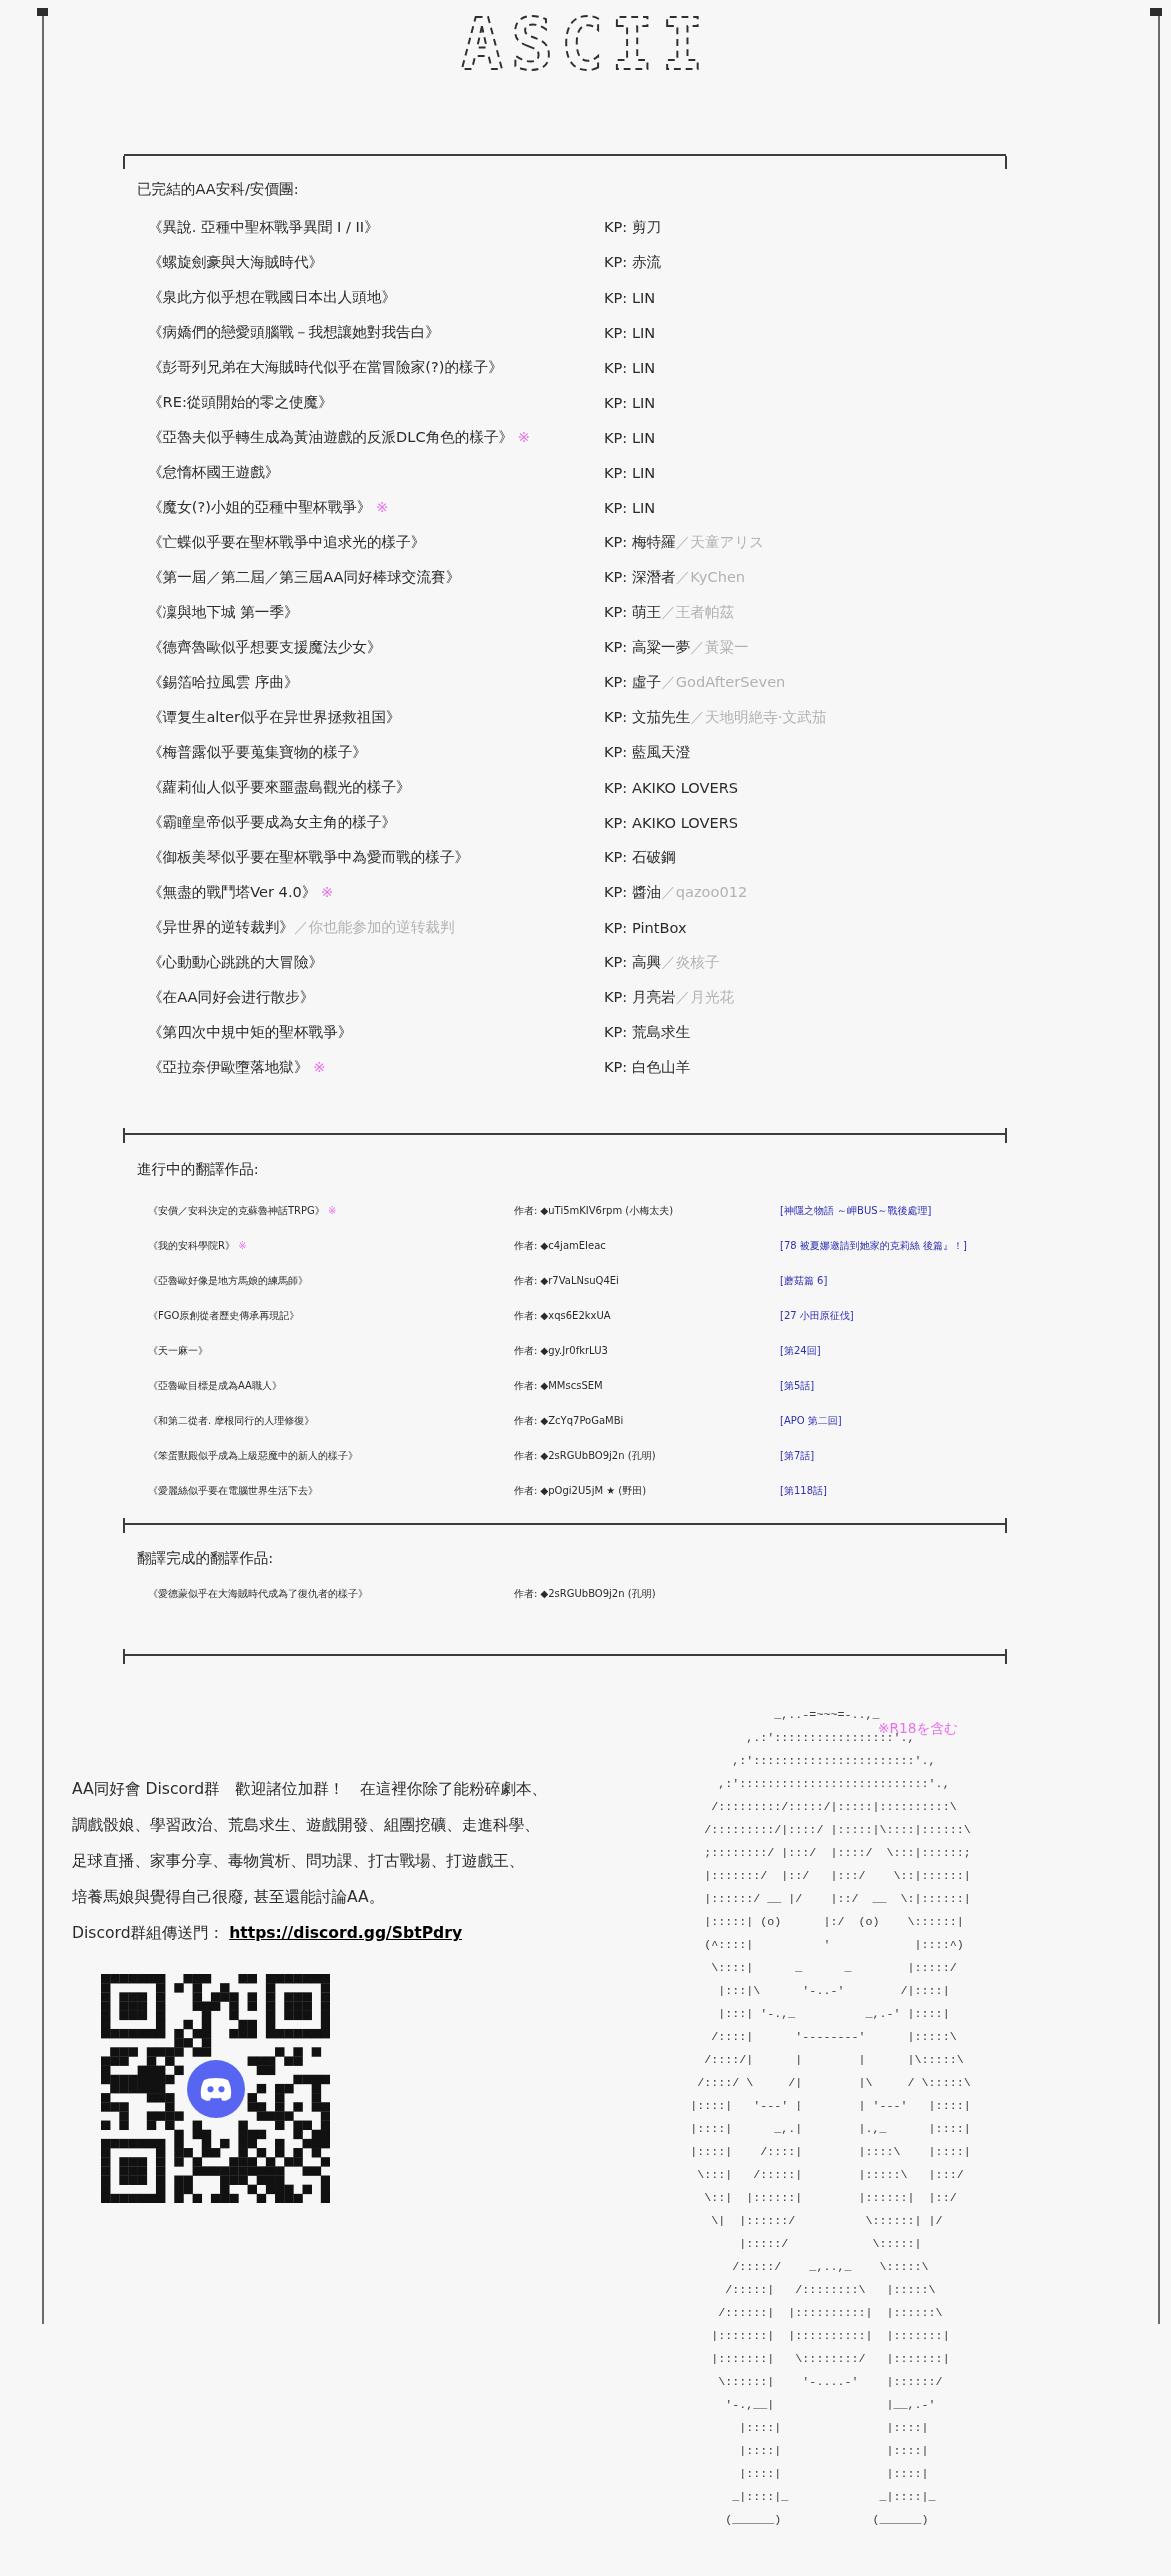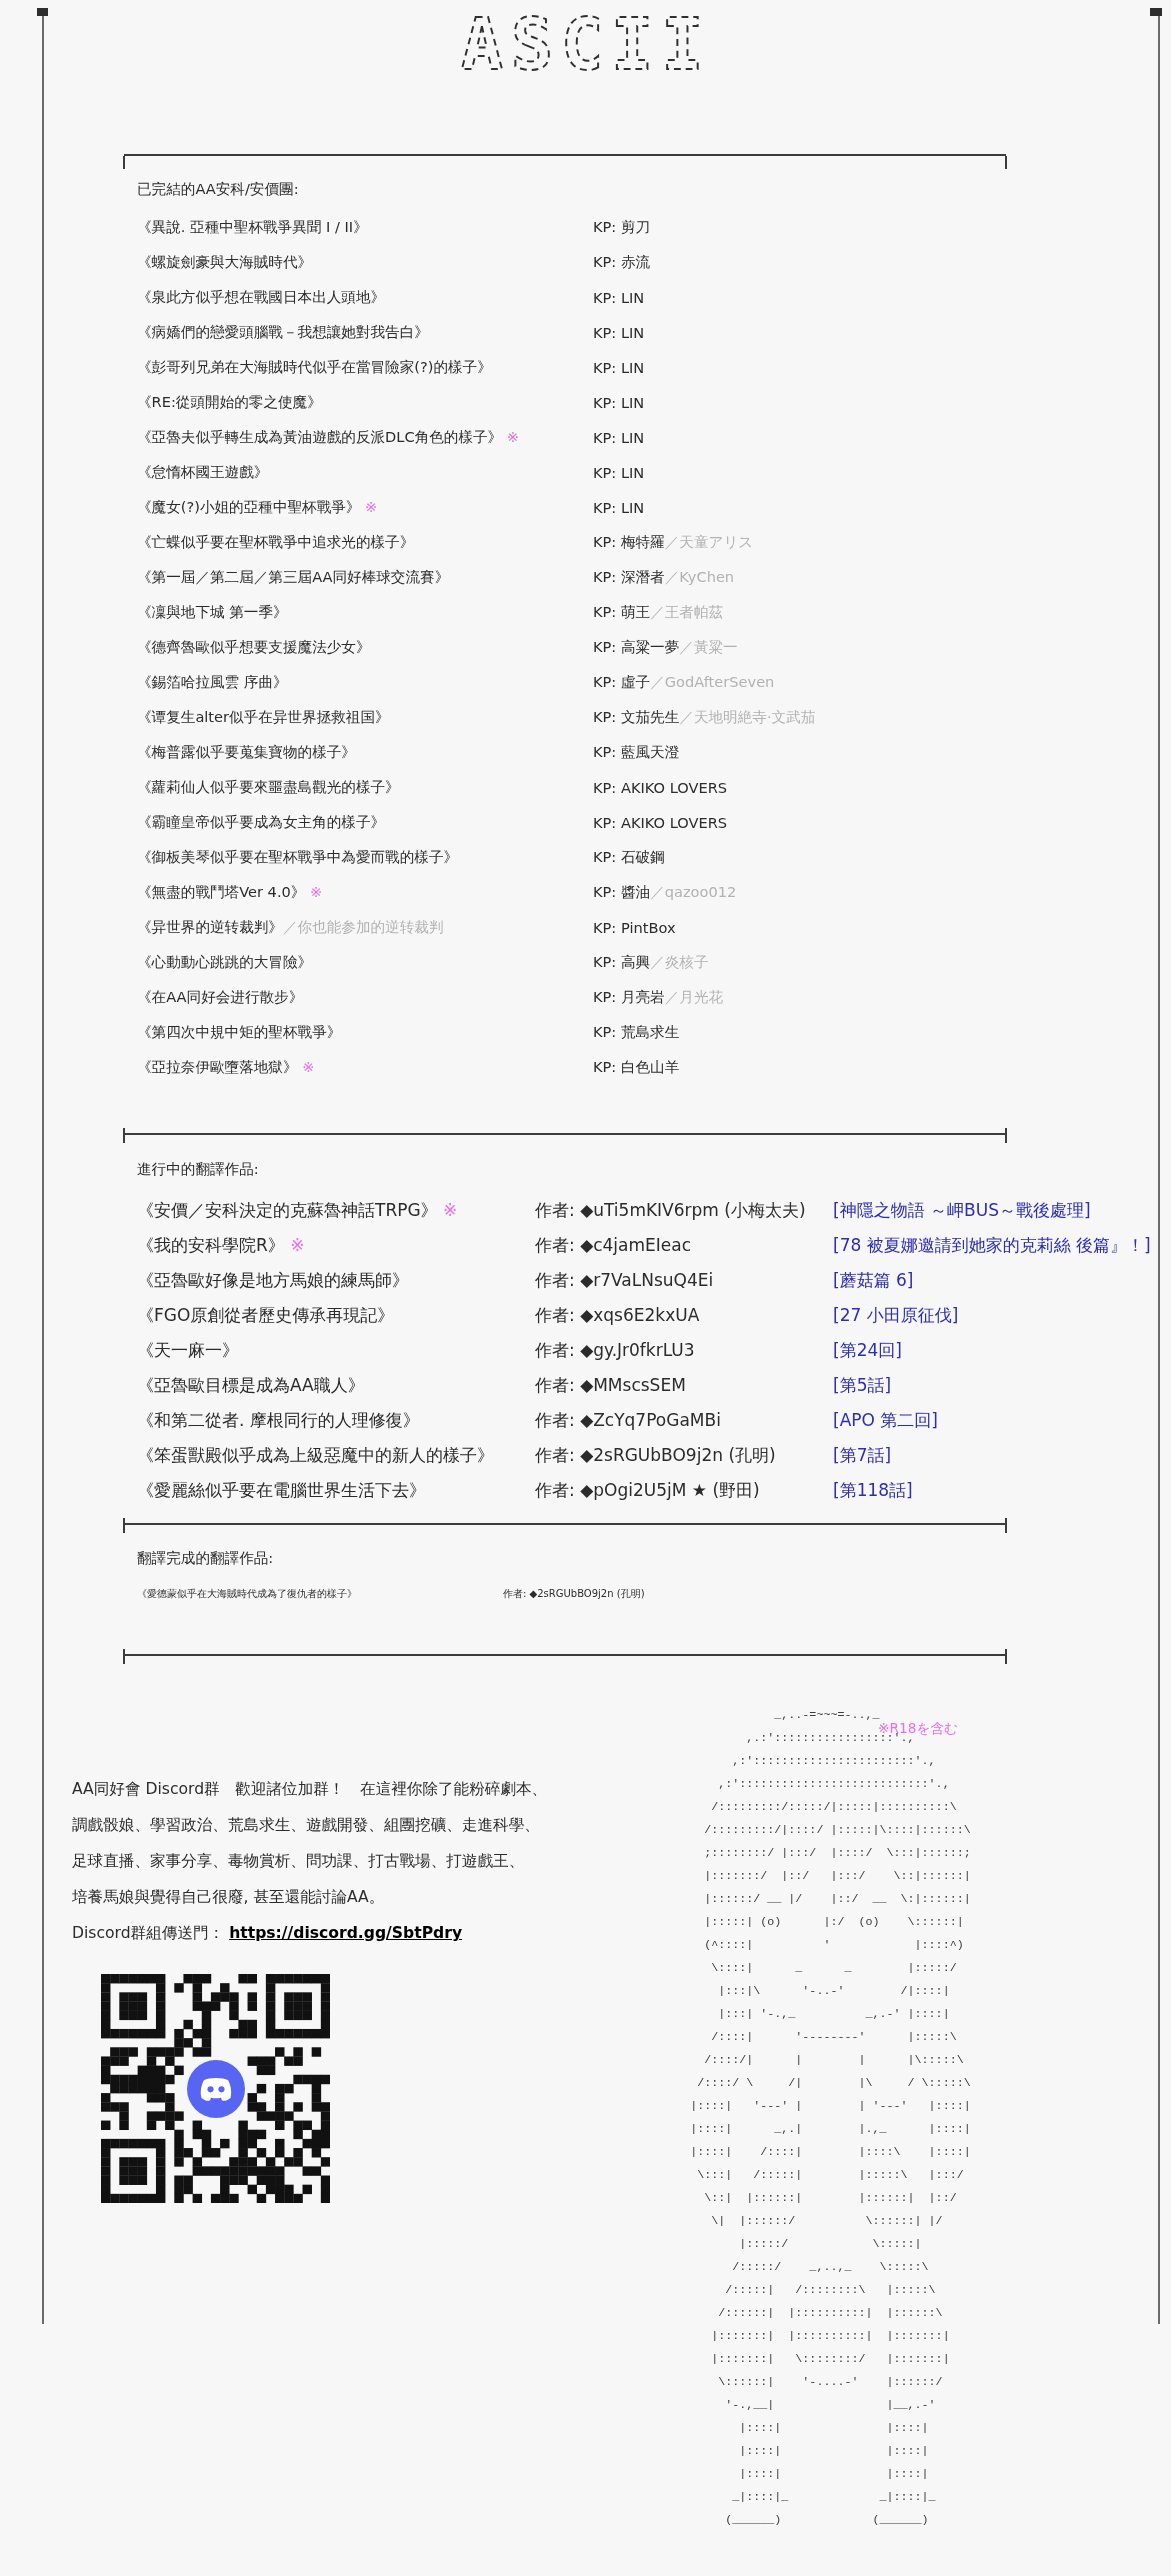--- a/index.html
+++ b/index.html
@@ -23,27 +23,27 @@
   .b1{top:154px;}
   .b1::before{left:-1px;top:0;height:12.7px;}
   .b1::after{right:-1px;top:0;height:12.7px;}
   .b2{top:1133px;}.b3{top:1523px;}.b4{top:1654px;}
   .b2::before,.b3::before,.b4::before{left:-1px;top:-6.8px;height:14.6px;}
   .b2::after,.b3::after,.b4::after{right:-1px;top:-6.8px;height:14.6px;}
 
   .sec-header{position:absolute;left:122px;font-size:14.6px;white-space:nowrap;}
   .h1{top:180px;}.h2{top:1160px;}.h3{top:1549px;}
 
-  .rows{position:absolute;left:122px;}
+  .rows{position:absolute;left:133px;}
   .rows-completed{top:210px;width:918px;}
   .rows-ongoing{top:1193px;width:976px;}
   .rows-finished{top:1576px;width:976px;}
 
   .c-row{display:grid;grid-template-columns:456px 1fr;height:35px;align-items:center;white-space:nowrap;font-size:14.6px;}
-  .o-row{display:grid;grid-template-columns:366px 266px 1fr;height:35px;align-items:center;white-space:nowrap;font-size:17px;gap:32px;}
+  .o-row{display:grid;grid-template-columns:366px 266px 1fr;height:35px;align-items:center;white-space:nowrap;font-size:10px;}
   .f-row{display:grid;grid-template-columns:366px 1fr;height:35px;align-items:center;white-space:nowrap;font-size:10px;}
 
   .gray{color:#b2b2b2;}
   .pink{color:#ee6cf0;}
   .chapter-link{color:#2d2db6;cursor:pointer;}
   .r18-note{position:absolute;left:863px;top:1720px;font-size:13.7px;color:#ee6cf0;white-space:nowrap;}
 
   
   .discord-text{position:absolute;left:57px;top:1771px;width:566px;font-size:15.6px;line-height:36px;white-space:nowrap;}
   .portal a{color:#000000;text-decoration:underline;font-weight:bold;}

